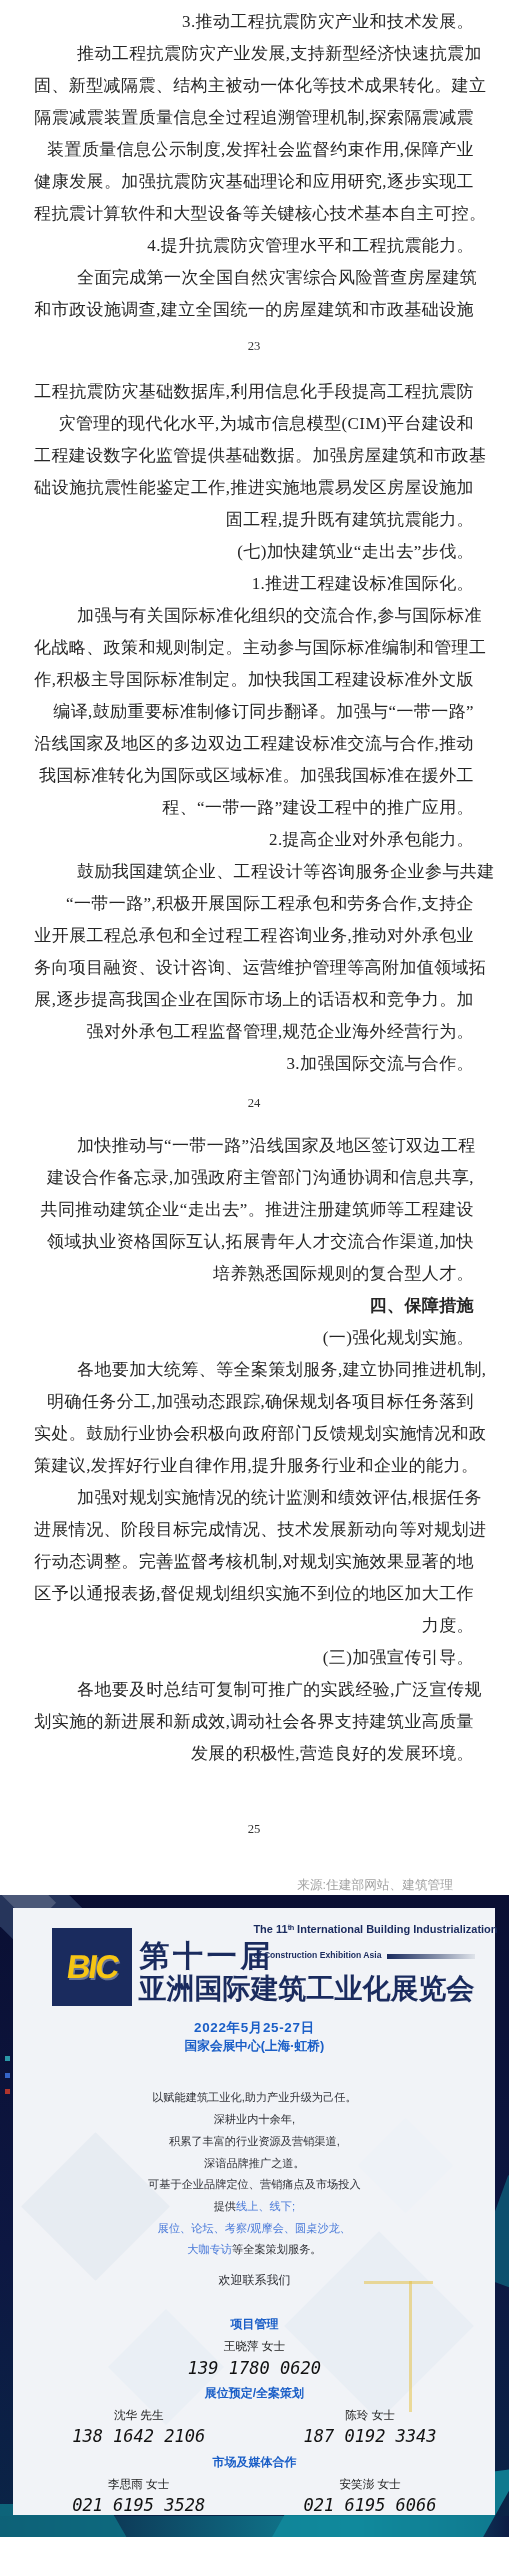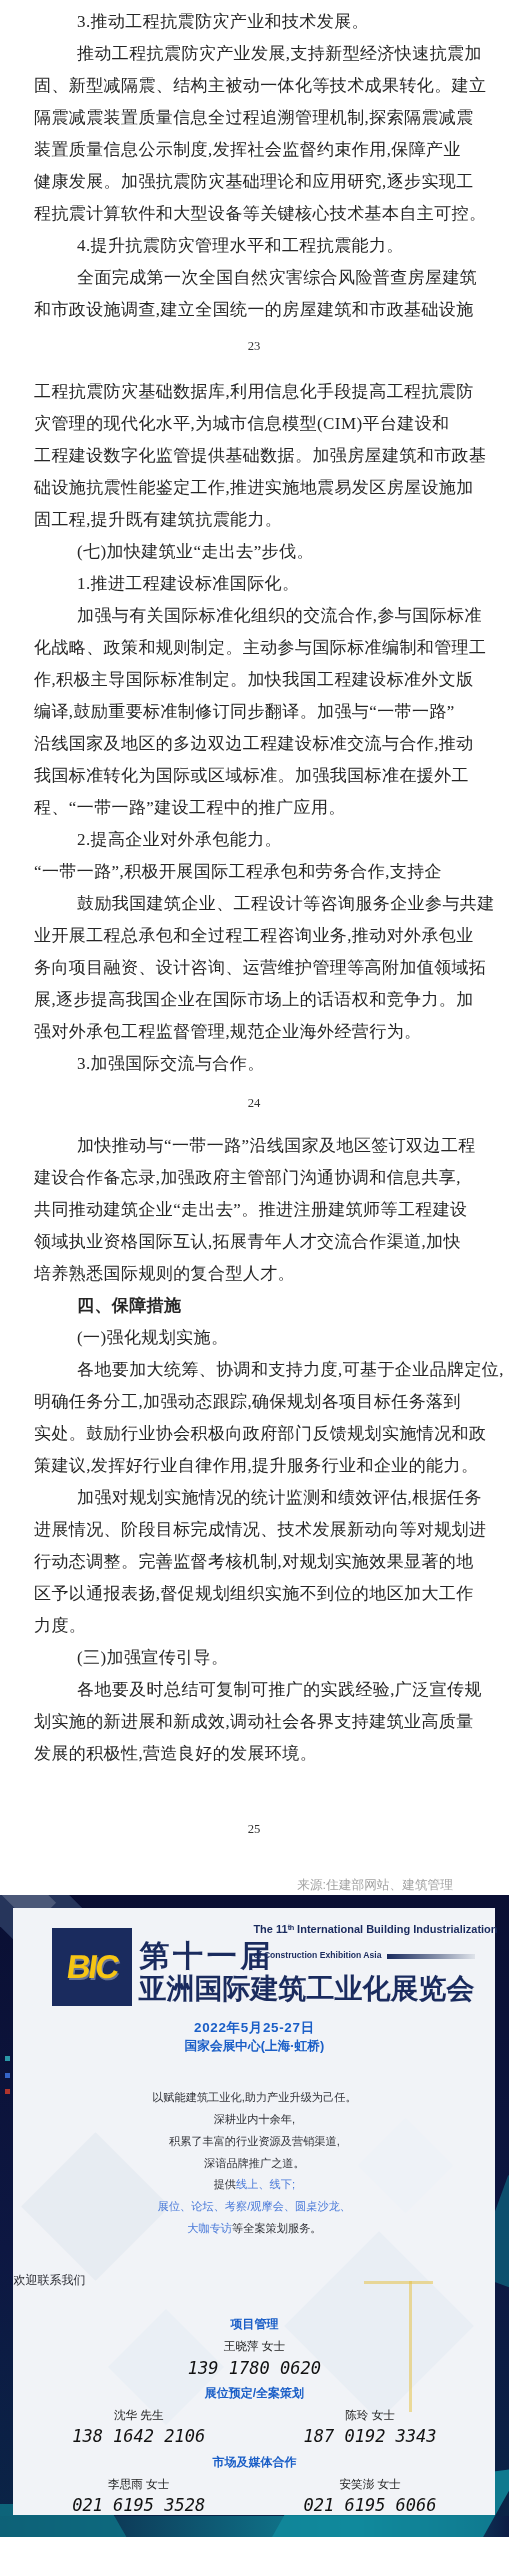--- a/index.html
+++ b/index.html
@@ -1,20 +1,20 @@
 <!DOCTYPE html>
 <html style="font-size:12px"><head>
 <meta charset="utf-8">
 <style>
   html,body{margin:0;padding:0;background:#ffffff;}
   body{width:509px;font-family:"Liberation Serif",serif;}
 
   
   .doc{padding:6px 35px 0 34px;color:#262626;}
-  .dline{height:32px;line-height:32px;font-size:17px;letter-spacing:0.4px;white-space:nowrap;}
+  .dline{height:32px;line-height:32px;font-size:17px;letter-spacing:0.4px;white-space:nowrap;text-align:right;}
   .dline.indent{padding-left:43px;}
   .dline.bold{font-weight:bold;}
   .pagenum{height:32px;line-height:32px;text-align:center;font-size:12.7px;color:#333;}
   .pn23{margin:3.7px 0 14px 0;}
   .pn24{margin:7.5px 0 10.5px 0;}
   .pn25{margin:43px 0 0 0;}
   .source{margin-top:31px;height:19.4px;line-height:19.4px;text-align:right;
           padding-right:56px;font-size:12.7px;color:#a3a3a3;
           font-family:"Liberation Sans",sans-serif;}
 
@@ -56,21 +56,21 @@
   .en2{left:240px;top:42px;font-size:8.6px;font-weight:bold;color:#1a2b5e;white-space:nowrap;}
   .gradline{display:inline-block;width:88px;height:5.2px;margin-left:5.2px;vertical-align:middle;
             background:linear-gradient(90deg,#1a2b5e 0%,#8a94ad 60%,#dfe3ea 100%);}
   .cntitle{left:125px;top:62px;font-size:28px;font-weight:bold;color:#1a2b5e;white-space:nowrap;}
   .bdate{left:0;top:111px;width:100%;text-align:center;font-size:13.4px;font-weight:bold;
          color:#1a5ec7;letter-spacing:0.7px;}
   .bvenue{left:0;top:130px;width:100%;text-align:center;font-size:12.7px;font-weight:bold;color:#1a5ec7;}
   .intro{left:0;top:179px;width:100%;}
   .iline{height:21.7px;line-height:21.7px;text-align:center;font-size:11.2px;color:#33343a;}
   .iline .blue{color:#4a7ad9;}
-  .invite{left:0;top:364px;width:100%;text-align:left;font-size:12px;color:#2b2c33;}
+  .invite{left:0;top:364px;width:100%;text-align:center;font-size:12px;color:#2b2c33;}
   .contacts{left:0;top:407px;width:100%;}
   .cgroup{margin-bottom:6px;}
   .ctitle{text-align:center;color:#1a5ec7;font-weight:bold;font-size:12px;height:18.7px;line-height:18.7px;margin-bottom:2.2px;}
   .crow{display:flex;height:19.4px;line-height:19.4px;font-size:11.6px;color:#222;}
   .crow.names{margin-bottom:3px;}
   .cell{width:44%;margin-left:4%;text-align:center;white-space:nowrap;}
   .cell.single{width:100%;margin:0;}
   .phone-text{font-family:"DejaVu Sans Mono",monospace;font-size:17px;color:#111;font-style:italic;}
 </style>
 </head>
@@ -97,36 +97,36 @@
       <div class="dline indent">(七)加快建筑业“走出去”步伐。</div>
       <div class="dline indent">1.推进工程建设标准国际化。</div>
       <div class="dline indent">加强与有关国际标准化组织的交流合作,参与国际标准</div>
       <div class="dline">化战略、政策和规则制定。主动参与国际标准编制和管理工</div>
       <div class="dline">作,积极主导国际标准制定。加快我国工程建设标准外文版</div>
       <div class="dline">编译,鼓励重要标准制修订同步翻译。加强与“一带一路”</div>
       <div class="dline">沿线国家及地区的多边双边工程建设标准交流与合作,推动</div>
       <div class="dline">我国标准转化为国际或区域标准。加强我国标准在援外工</div>
       <div class="dline">程、“一带一路”建设工程中的推广应用。</div>
       <div class="dline indent">2.提高企业对外承包能力。</div>
+      <div class="dline indent">鼓励我国建筑企业、工程设计等咨询服务企业参与共建</div>
       <div class="dline">“一带一路”,积极开展国际工程承包和劳务合作,支持企</div>
-      <div class="dline indent">鼓励我国建筑企业、工程设计等咨询服务企业参与共建</div>
       <div class="dline">业开展工程总承包和全过程工程咨询业务,推动对外承包业</div>
       <div class="dline">务向项目融资、设计咨询、运营维护管理等高附加值领域拓</div>
       <div class="dline">展,逐步提高我国企业在国际市场上的话语权和竞争力。加</div>
       <div class="dline">强对外承包工程监督管理,规范企业海外经营行为。</div>
       <div class="dline indent">3.加强国际交流与合作。</div>
       <div class="pagenum pn24">24</div>
       <div class="dline indent">加快推动与“一带一路”沿线国家及地区签订双边工程</div>
       <div class="dline">建设合作备忘录,加强政府主管部门沟通协调和信息共享,</div>
       <div class="dline">共同推动建筑企业“走出去”。推进注册建筑师等工程建设</div>
       <div class="dline">领域执业资格国际互认,拓展青年人才交流合作渠道,加快</div>
       <div class="dline">培养熟悉国际规则的复合型人才。</div>
       <div class="dline indent bold">四、保障措施</div>
       <div class="dline indent">(一)强化规划实施。</div>
-      <div class="dline indent">各地要加大统筹、协调和支持力度,可基于企业品牌定位,</div>
+      <div class="dline indent">各地要加大统筹、等全案策划服务,建立协同推进机制,</div>
       <div class="dline">明确任务分工,加强动态跟踪,确保规划各项目标任务落到</div>
       <div class="dline">实处。鼓励行业协会积极向政府部门反馈规划实施情况和政</div>
       <div class="dline">策建议,发挥好行业自律作用,提升服务行业和企业的能力。</div>
       <div class="dline indent">加强对规划实施情况的统计监测和绩效评估,根据任务</div>
       <div class="dline">进展情况、阶段目标完成情况、技术发展新动向等对规划进</div>
       <div class="dline">行动态调整。完善监督考核机制,对规划实施效果显著的地</div>
       <div class="dline">区予以通报表扬,督促规划组织实施不到位的地区加大工作</div>
       <div class="dline">力度。</div>
       <div class="dline indent">(三)加强宣传引导。</div>
       <div class="dline indent">各地要及时总结可复制可推广的实践经验,广泛宣传规</div>
@@ -166,20 +166,21 @@
     </div>
     <div class="cntitle">亚洲国际建筑工业化展览会</div>
     <div class="bdate">2022年5月25-27日</div>
     <div class="bvenue">国家会展中心(上海·虹桥)</div>
 
     <div class="intro">
         <div class="iline"><span>以赋能建筑工业化,助力产业升级为己任。</span></div>
         <div class="iline"><span>深耕业内十余年,</span></div>
         <div class="iline"><span>积累了丰富的行业资源及营销渠道,</span></div>
         <div class="iline"><span>深谙品牌推广之道。</span></div>
+        <div class="iline"><span>可基于企业品牌定位、营销痛点及市场投入</span></div>
         <div class="iline"><span>提供</span><span class="blue">线上、线下;</span></div>
         <div class="iline"><span class="blue">展位、论坛、考察/观摩会、圆桌沙龙、</span></div>
         <div class="iline"><span class="blue">大咖专访</span><span>等全案策划服务。</span></div>
       </div>
     <div class="invite">欢迎联系我们</div>
     <div class="contacts">
         <div class="cgroup">
           <div class="ctitle">项目管理</div>
           <div class="crow names">
             <div class="cell single">王晓萍 女士</div>

